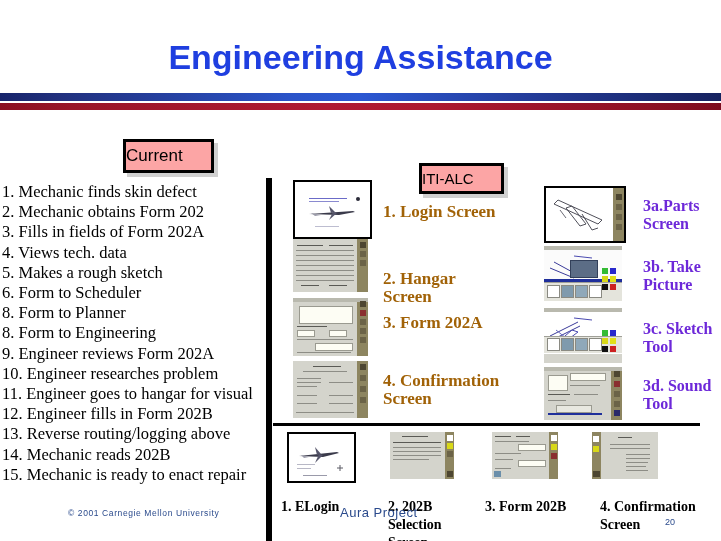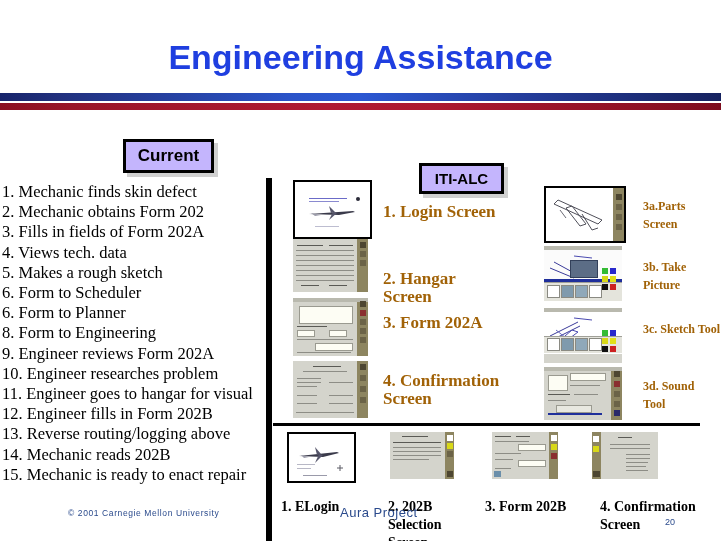--- a/index.html
+++ b/index.html
@@ -18,23 +18,23 @@
 
   
   .rule-band{position:absolute;left:0;width:721px;}
   #rule-blue{top:93px;height:8px;
     background:linear-gradient(to right,#17246b 0%,#21307d 8%,#2a53c8 40%,#2b57d2 50%,#233a96 75%,#16225f 100%);}
   #rule-white{top:101px;height:2px;background:#ffffff;}
   #rule-red{top:103px;height:7px;
     background:linear-gradient(to right,#8b0f22 0%,#991528 10%,#b01a32 45%,#ad1930 60%,#8d1024 90%,#7d0c1e 100%);}
 
   
-  .callout{position:absolute;background:#c4b5fd;border:3px solid #000000;
-    font-family:"Liberation Sans", sans-serif;font-weight:bold;
-    display:flex;align-items:center;justify-content:center;
+  .callout{position:absolute;background:#fca5a5;border:3px solid #000000;
+    font-family:"Liberation Sans", sans-serif;font-weight:normal;
+    display:flex;align-items:center;
     box-shadow:4px 4px 0 rgba(200,200,200,0.85);}
   #callout-current{left:123px;top:139px;width:85px;height:28px;font-size:17px;}
   #callout-itialc{left:419px;top:163px;width:79px;height:25px;font-size:15px;}
 
   
   #current-process-list{
     position:absolute;left:2px;top:182px;width:262px;
     font-family:"Liberation Serif", serif;font-size:16.5px;color:#000;
     line-height:20.2px;
   }
@@ -68,21 +68,21 @@
   .swatch{position:absolute;width:6px;height:6px;}
 
   
   #page-number{position:absolute;left:665px;top:517px;
     font-family:"Liberation Sans", sans-serif;font-size:9px;color:#2a4a8c;}
 
   
   .mid-label{position:absolute;font-family:"Liberation Serif", serif;
     font-weight:bold;font-size:17px;line-height:18px;color:#a16207;}
   .right-label{position:absolute;font-family:"Liberation Serif", serif;
-    font-weight:bold;font-size:12px;line-height:18px;color:#a16207;}
+    font-weight:bold;font-size:16px;line-height:18px;color:#6d28d9;}
   .bottom-label{position:absolute;font-family:"Liberation Serif", serif;
     font-weight:bold;font-size:14px;line-height:18px;color:#000;margin-top:11px;}
   #aura-project{position:absolute;left:340px;top:505px;
     font-family:"Liberation Sans", sans-serif;font-size:13px;color:#2a4a8c;letter-spacing:0.5px;}
 </style>
 </head>
 <body>
 
 <div class="slide">
 
@@ -99,21 +99,21 @@
     <span>ITI-ALC</span>
   </div>
 
   <div id="current-process-list">
     <div>1. Mechanic finds skin defect</div>
     <div>2. Mechanic obtains Form 202</div>
     <div>3. Fills in fields of Form 202A</div>
     <div>4. Views tech. data</div>
     <div>5. Makes a rough sketch</div>
     <div>6. Form to Scheduler</div>
-    <div>6. Form to Planner</div>
+    <div>8. Form to Planner</div>
     <div>8. Form to Engineering</div>
     <div>9. Engineer reviews Form 202A</div>
     <div>10. Engineer researches problem</div>
     <div>11. Engineer goes to hangar for visual</div>
     <div>12. Engineer fills in Form 202B</div>
     <div>13. Reverse routing/logging above</div>
     <div>14. Mechanic reads 202B</div>
     <div>15. Mechanic is ready to enact repair</div>
   </div>
 

